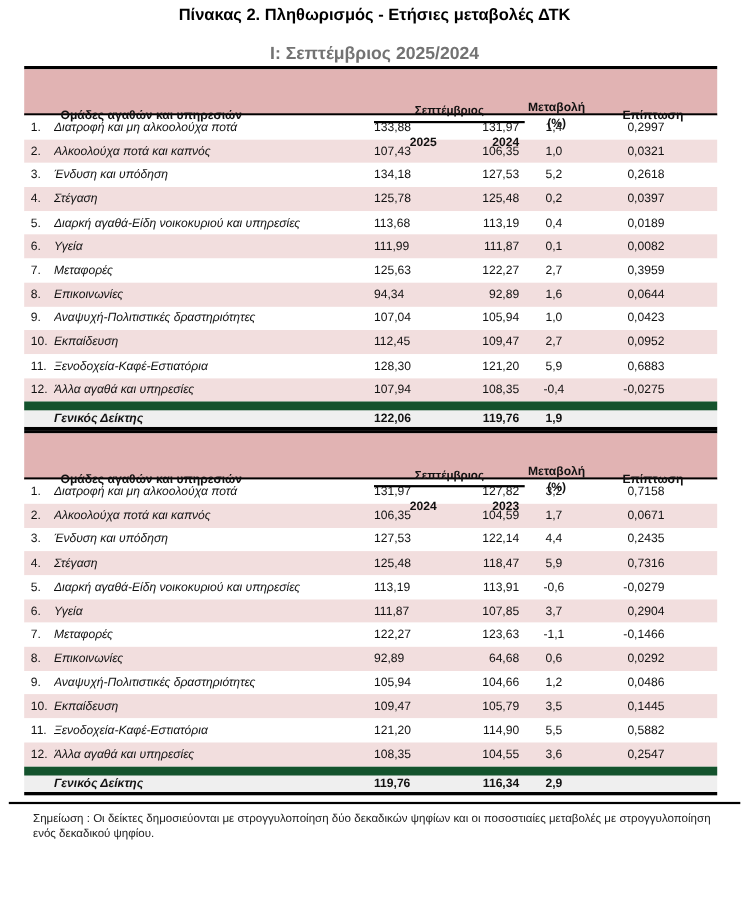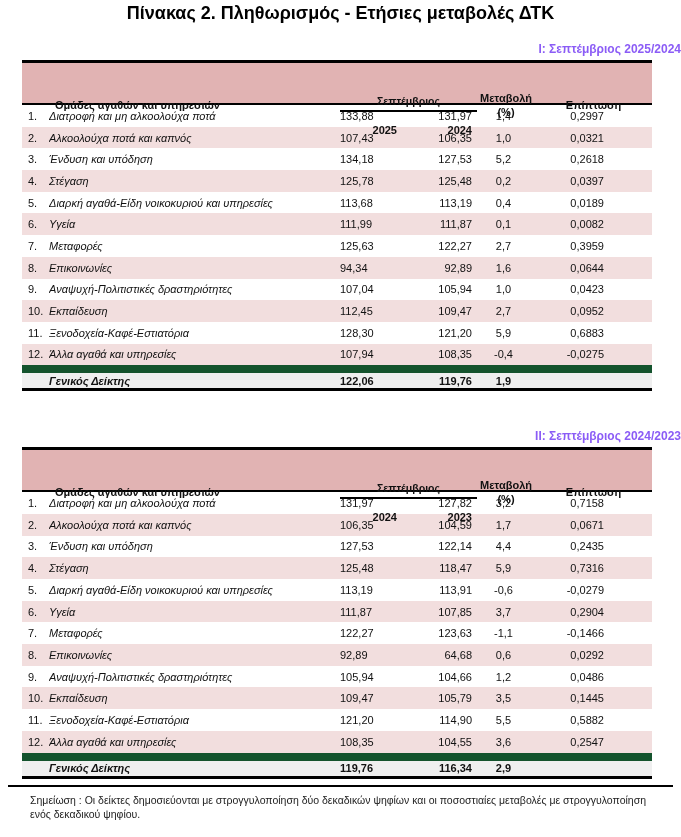--- a/index.html
+++ b/index.html
@@ -5,30 +5,30 @@
   * { margin:0; padding:0; box-sizing:border-box; }
   html,body { background:#fff; }
   body {
     width:681px; height:837px; overflow:hidden;
     font-family:"Liberation Sans", sans-serif;
     color:#111;
   }
   .page { padding-top:5px; }
 
   .title {
-    text-align:center; font-weight:bold; font-size:18px; line-height:17px;
+    text-align:center; font-weight:bold; font-size:15px; line-height:17px;
     margin-bottom:4px; color:#000;
   }
   .subtitle {
     text-align:center; font-weight:bold; font-size:13px; line-height:16px;
     color:#000;
   }
   .section-title {
-    text-align:right; font-weight:bold; font-size:12px; line-height:15px;
-    margin-bottom:3px; color:#8b5cf6;
+    text-align:center; font-weight:bold; font-size:16px; line-height:15px;
+    margin-bottom:3px; color:#737373;
   }
   .section-1 .section-title { margin-top:20px; }
   .section-2 .section-title { margin-top:38px; }
 
   .tbl {
     width:630px; margin-left:22px;
     border-top:3px solid #000; border-bottom:3px solid #000;
   }
 
   
@@ -211,21 +211,20 @@
         <div class="cell c-name">Γενικός Δείκτης</div>
         <div class="cell c-y1">122,06</div>
         <div class="cell c-y2">119,76</div>
         <div class="cell c-chg">1,9</div>
         <div class="cell c-imp"></div>
       </div>
     </div>
   </div>
 
   <div class="section section-2">
-    <div class="section-title">ΙΙ: Σεπτέμβριος 2024/2023</div>
     <div class="tbl">
       <div class="thead">
         <div class="h-groups">Ομάδες αγαθών και υπηρεσιών</div>
         <div class="h-month">
           <div class="month-label">Σεπτέμβριος</div>
           <div class="years">
             <div class="y y1">2024</div>
             <div class="y y2">2023</div>
           </div>
         </div>

